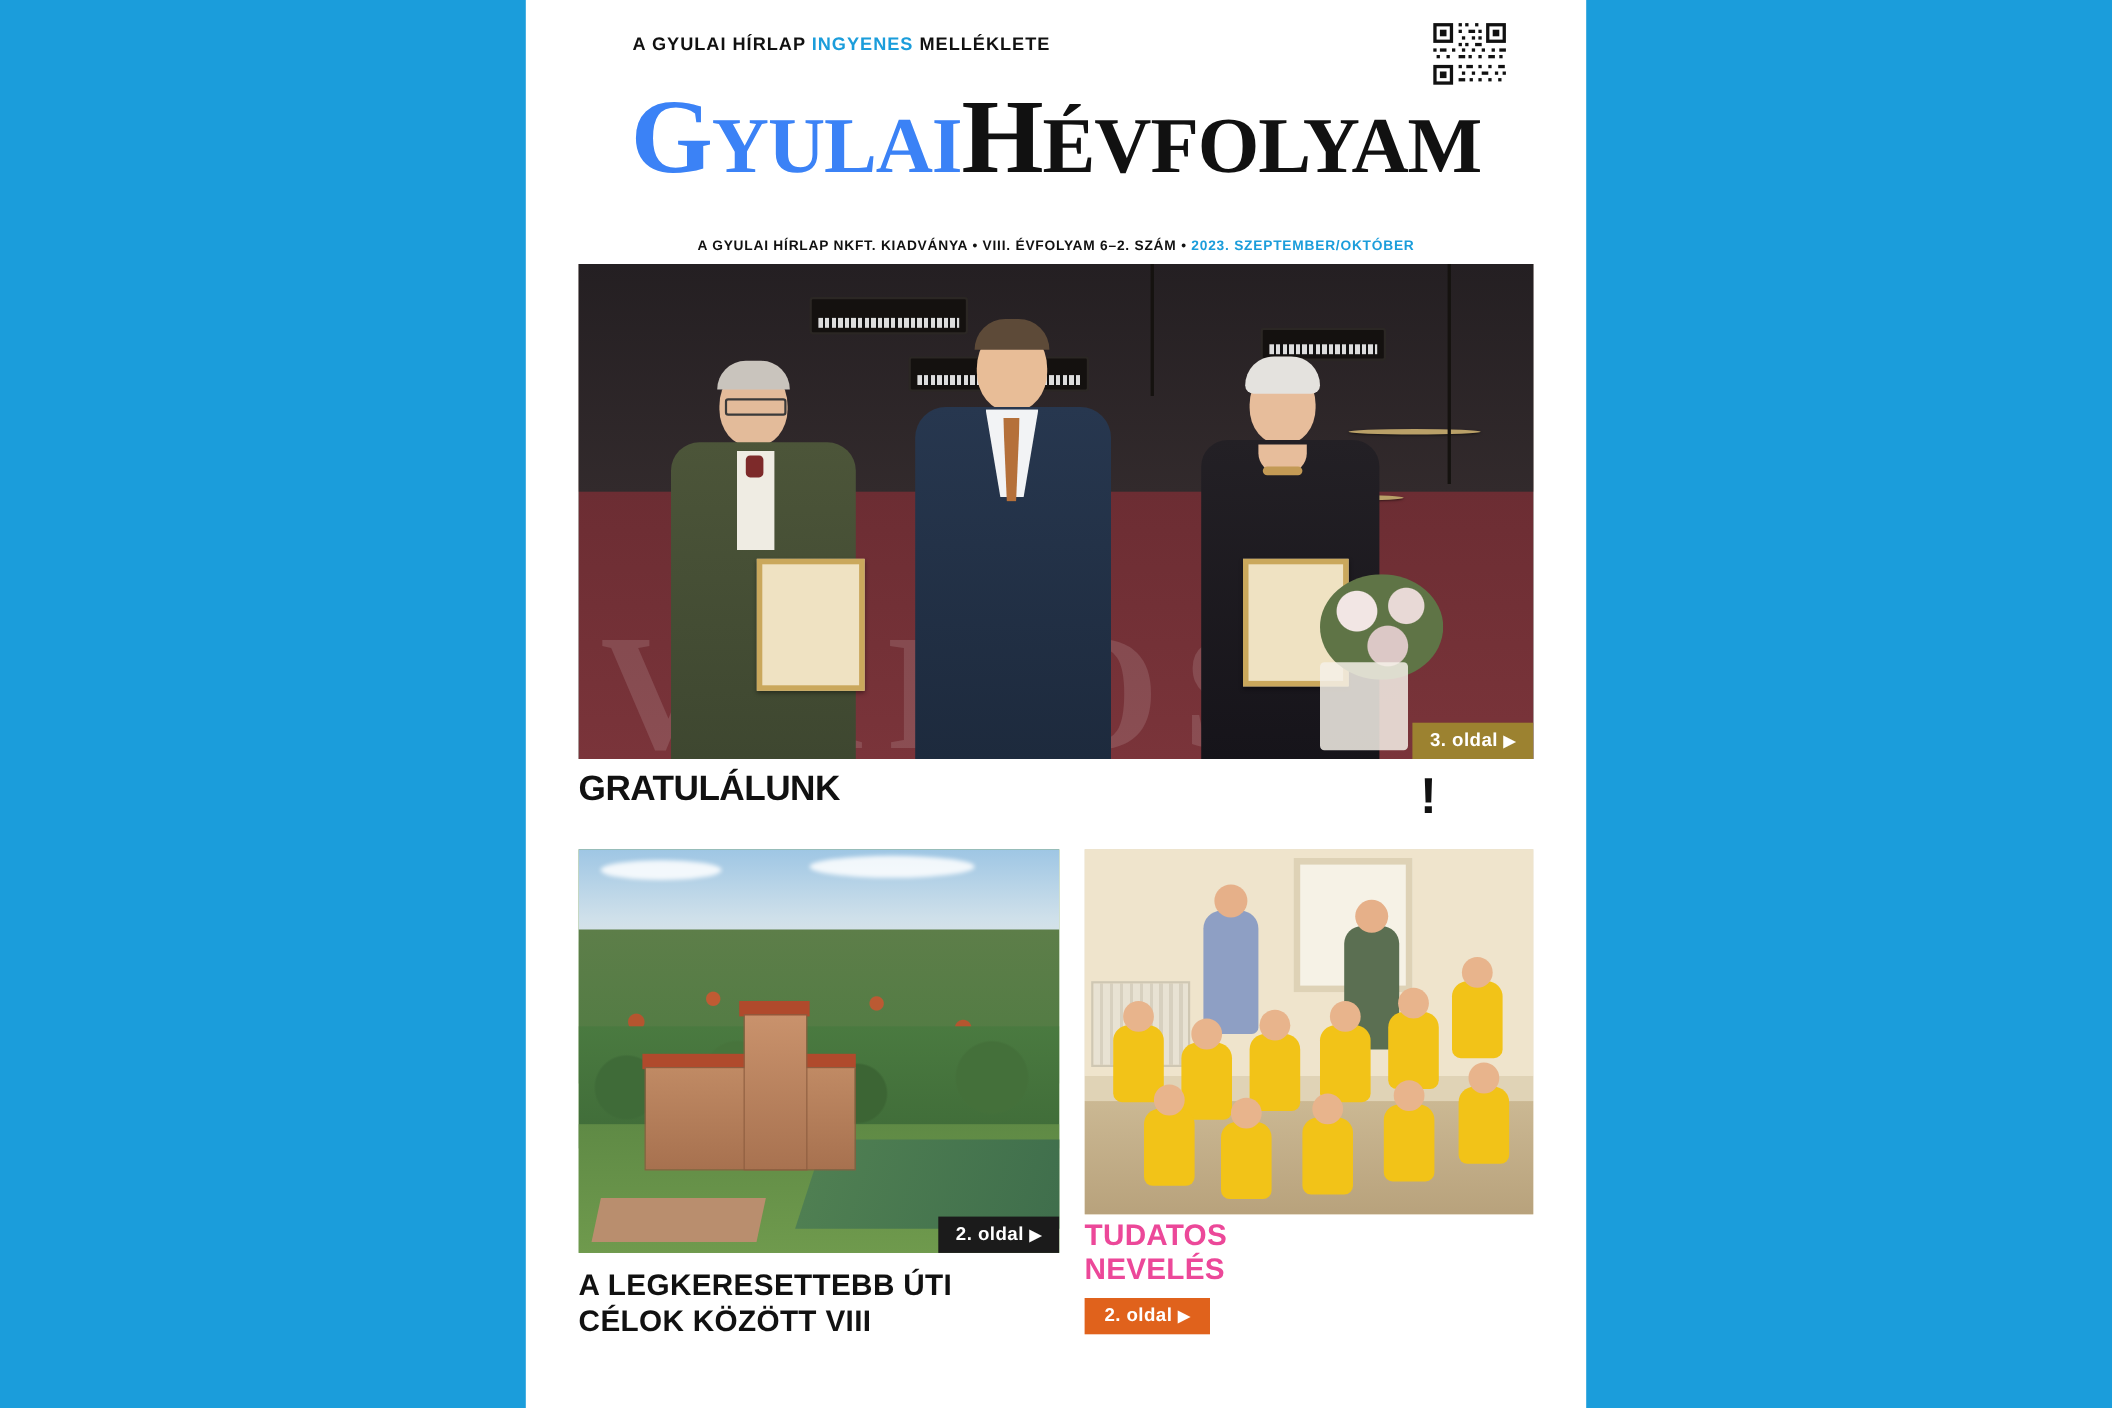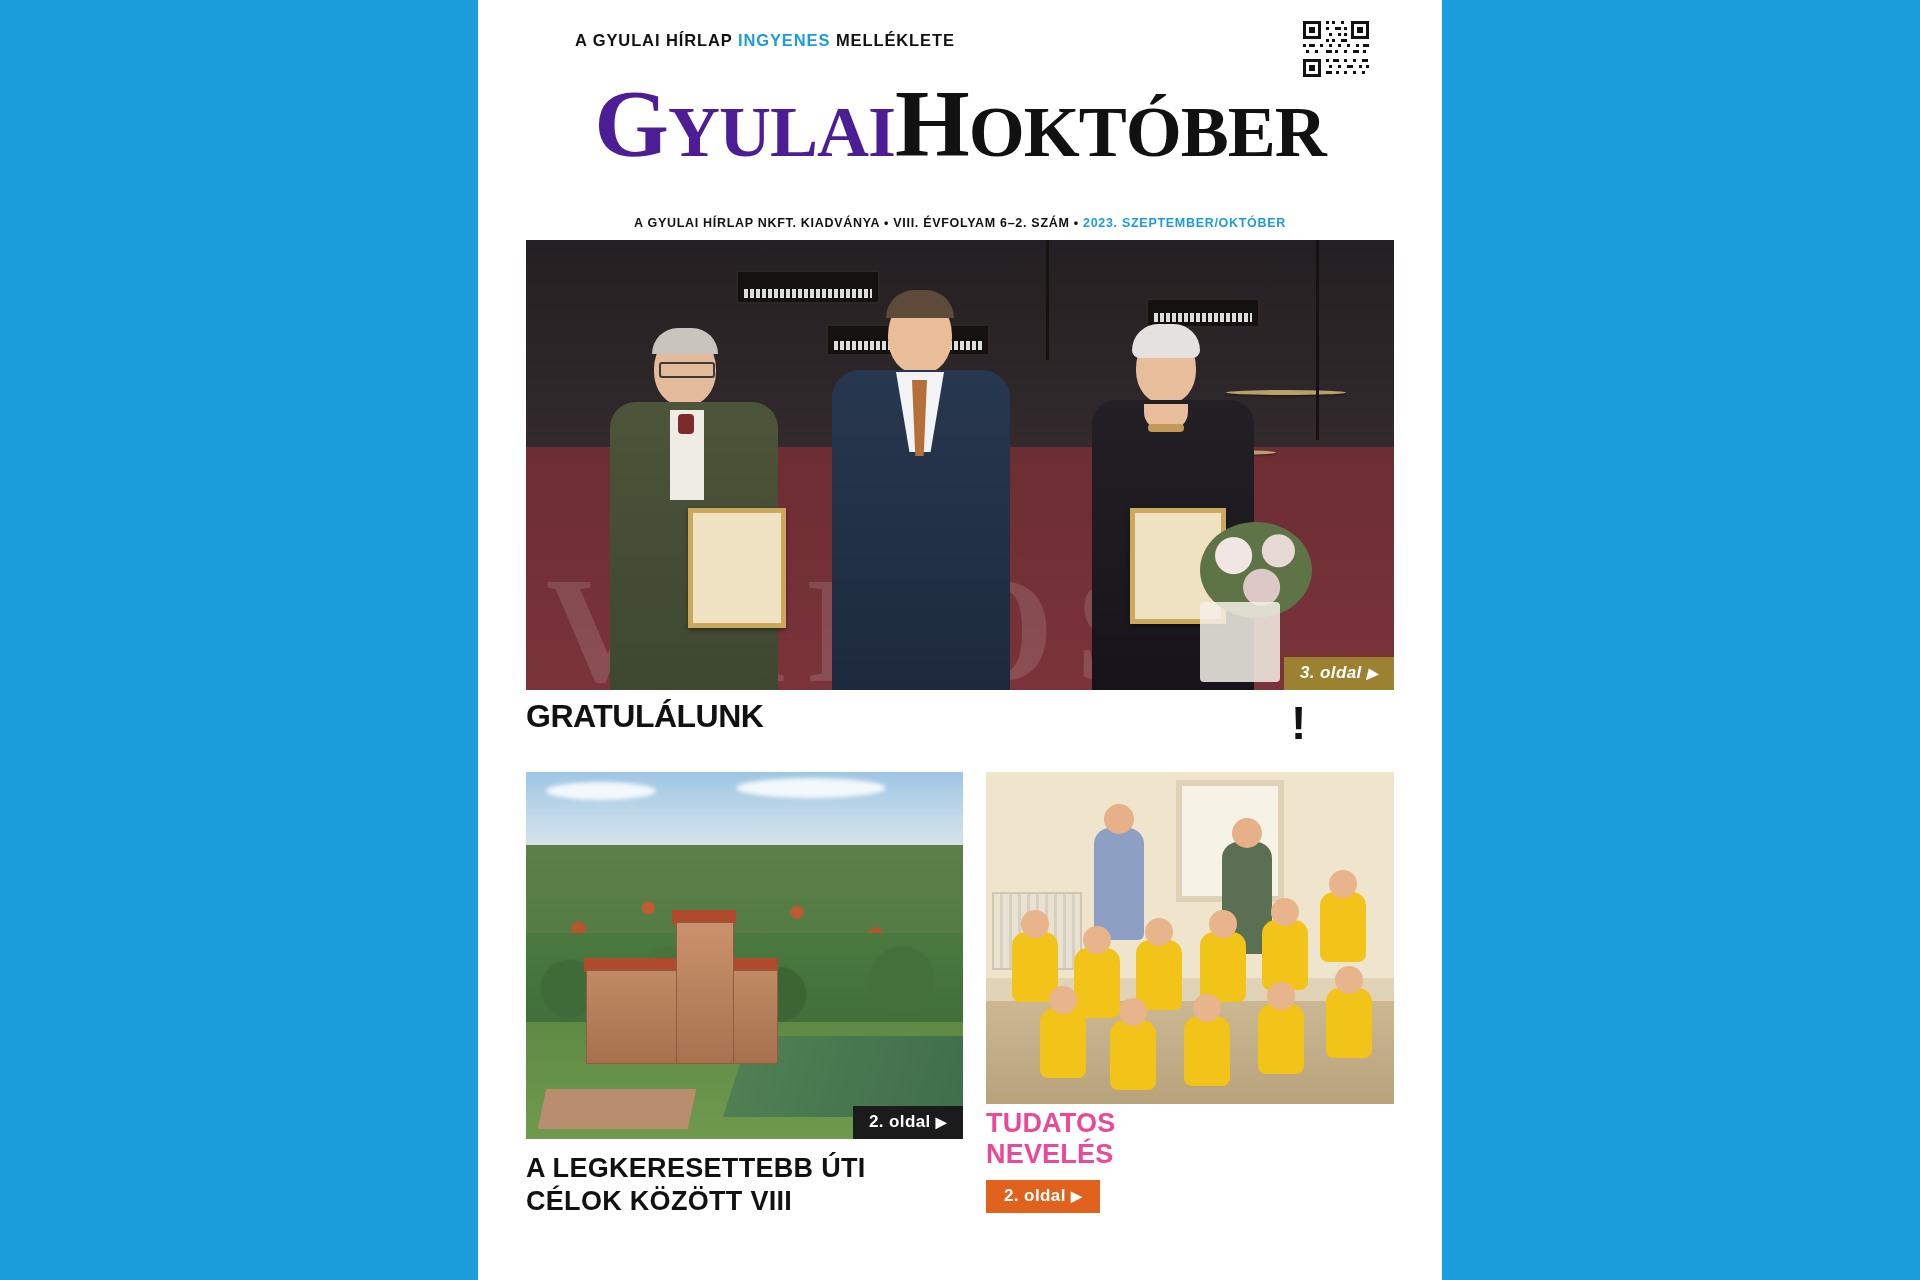--- a/index.html
+++ b/index.html
@@ -63,21 +63,21 @@
     left: 0;
     top: 76px;
     width: 964px;
     text-align: center;
     font-family: "Liberation Serif", serif;
     font-weight: 700;
     line-height: 1;
     white-space: nowrap;
   }
   .logo .word1 {
-    color: #4c1d95;
+    color: #3b82f6;
     font-size: 72px;
     letter-spacing: -1px;
   }
   .logo .word1 .cap { font-size: 96px; }
   .logo .word2 {
     color: #111111;
     font-size: 72px;
     letter-spacing: -1px;
   }
   .logo .word2 .cap { font-size: 96px; }
@@ -160,21 +160,20 @@
   .hero-badge {
     position: absolute;
     right: 0;
     bottom: 0;
     background: #9c8230;
     color: #ffffff;
     font-size: 17px;
     font-weight: 700;
     padding: 6px 16px 7px 16px;
     letter-spacing: 0.4px;
-    font-style: italic;
   }
 
   
   .headline1 {
     position: absolute;
     left: 48px;
     top: 700px;
     width: 880px;
     height: 54px;
   }
@@ -454,21 +453,21 @@
             <rect x="26" y="53" width="6" height="3"></rect>
               <rect x="36" y="53" width="3" height="3"></rect>
               <rect x="44" y="53" width="3" height="3"></rect>
             <rect x="53" y="53" width="3" height="3"></rect>
               <rect x="62" y="53" width="3" height="3"></rect>
           </g>
         </svg>
       </div>
 
       <div class="logo">
-        <span class="word1"><span class="cap">G</span><span>YULAI</span></span><span class="word2"><span class="cap">H</span><span>OKTÓBER</span></span>
+        <span class="word1"><span class="cap">G</span><span>YULAI</span></span><span class="word2"><span class="cap">H</span><span>ÉVFOLYAM</span></span>
       </div>
 
       <div class="subline">
         <span>A GYULAI HÍRLAP NKFT. KIADVÁNYA  •  VIII. ÉVFOLYAM 6–2. SZÁM  •  </span><span class="issue">2023. SZEPTEMBER/OKTÓBER</span>
       </div>
 
       <div class="hero">
         <div class="bg-stage"></div>
         <div class="stage-dark"></div>
 

